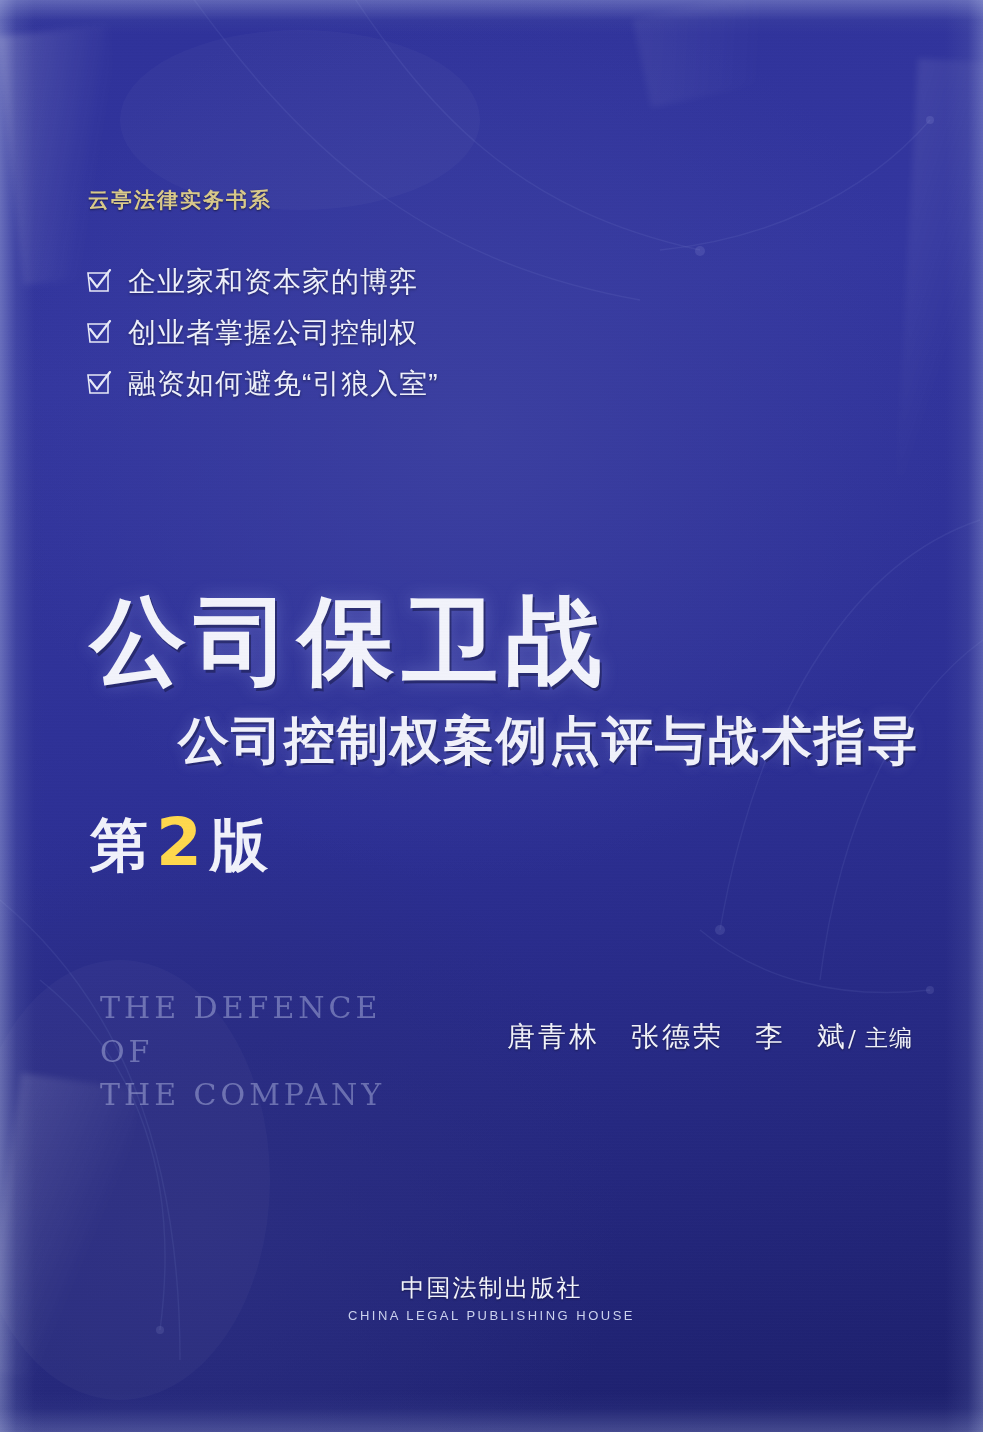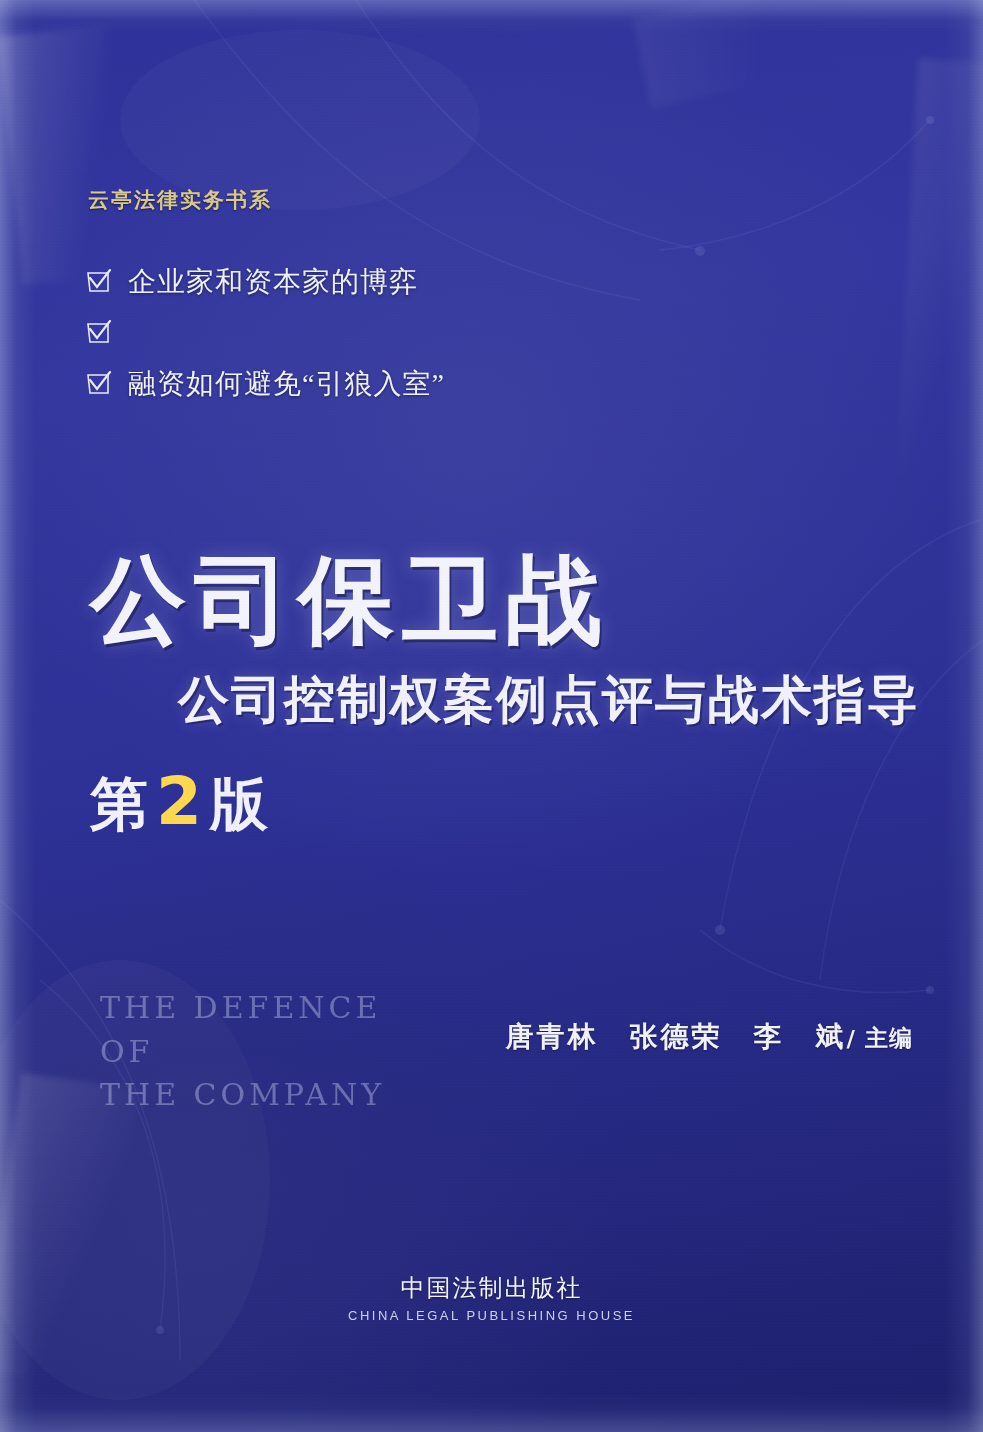--- a/index.html
+++ b/index.html
@@ -101,32 +101,32 @@
     margin-bottom: 3px;
   }
   .check-icon {
     width: 26px;
     height: 26px;
     margin-right: 16px;
     flex: 0 0 auto;
     position: relative;
   }
   .bullet-text {
-    font-family: Liberation Serif, serif;
+    font-family: Liberation Sans, sans-serif;
     font-size: 28px;
     color: #eef0fb;
     letter-spacing: 1px;
     text-shadow: 0 1px 3px rgba(0,0,0,.45);
   }
 
   
   .title-block {
     position: absolute;
     left: 90px;
-    top: 552px;
+    top: 593px;
     width: 830px;
   }
   .main-title {
     font-family: "DejaVu Sans", sans-serif;
     font-weight: bold;
     font-size: 96px;
     line-height: 1.0;
     letter-spacing: 8px;
     color: #f2f3fb;
     text-shadow:
@@ -174,21 +174,21 @@
     color: rgba(205,212,245,0.40);
     margin-top: 16px;
   }
 
   
   .authors {
     position: absolute;
     right: 70px;
     top: 1018px;
     font-family: "DejaVu Serif", serif;
-    font-weight: bold;
+    font-weight: normal;
     font-size: 28px;
     letter-spacing: 3px;
     color: #f0f1f9;
     text-shadow: 0 1px 2px rgba(0,0,0,.45);
     white-space: nowrap;
   }
   .authors .role {
     font-size: 23px;
     letter-spacing: 1px;
   }
@@ -270,20 +270,21 @@
     </div>
 
 
     <div class="bullet-row">
       <span class="check-icon">
         <svg width="26" height="26" viewBox="0 0 26 26">
           <path d="M2 4 L22 4 L22 22 L4 22 Z" fill="none" stroke="#e7e9f8" stroke-width="1.6"></path>
           <path d="M4 9 L11 18 L24 1" fill="none" stroke="#e7e9f8" stroke-width="2.2" stroke-linecap="round"></path>
         </svg>
       </span>
+      <span class="bullet-text">创业者掌握公司控制权</span>
     </div>
 
     <div class="bullet-row">
       <span class="check-icon">
         <svg width="26" height="26" viewBox="0 0 26 26">
           <path d="M2 4 L22 4 L22 22 L4 22 Z" fill="none" stroke="#e7e9f8" stroke-width="1.6"></path>
           <path d="M4 9 L11 18 L24 1" fill="none" stroke="#e7e9f8" stroke-width="2.2" stroke-linecap="round"></path>
         </svg>
       </span>
       <span class="bullet-text">融资如何避免“引狼入室”</span>

